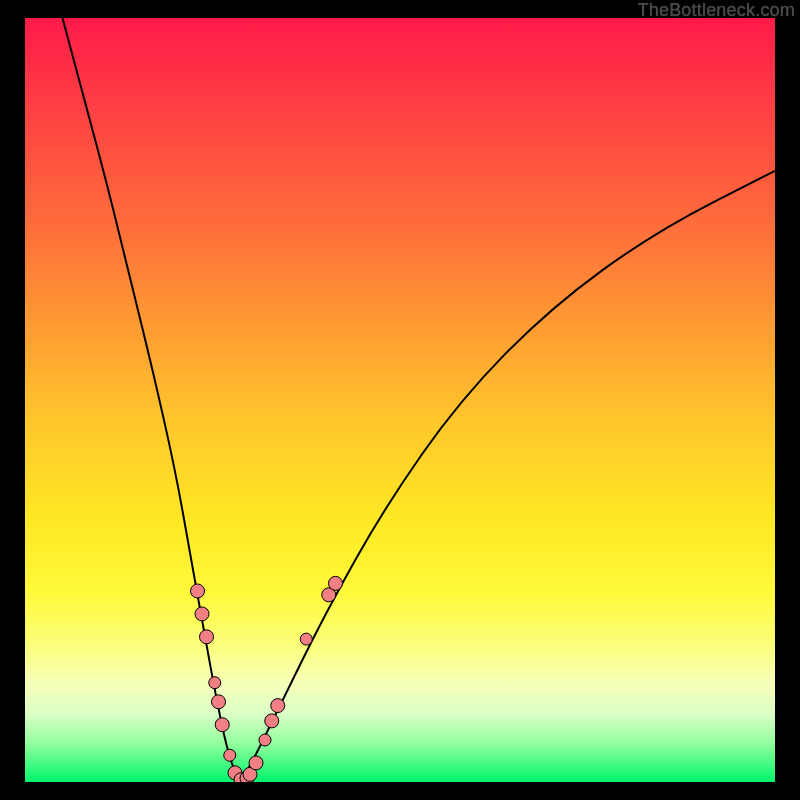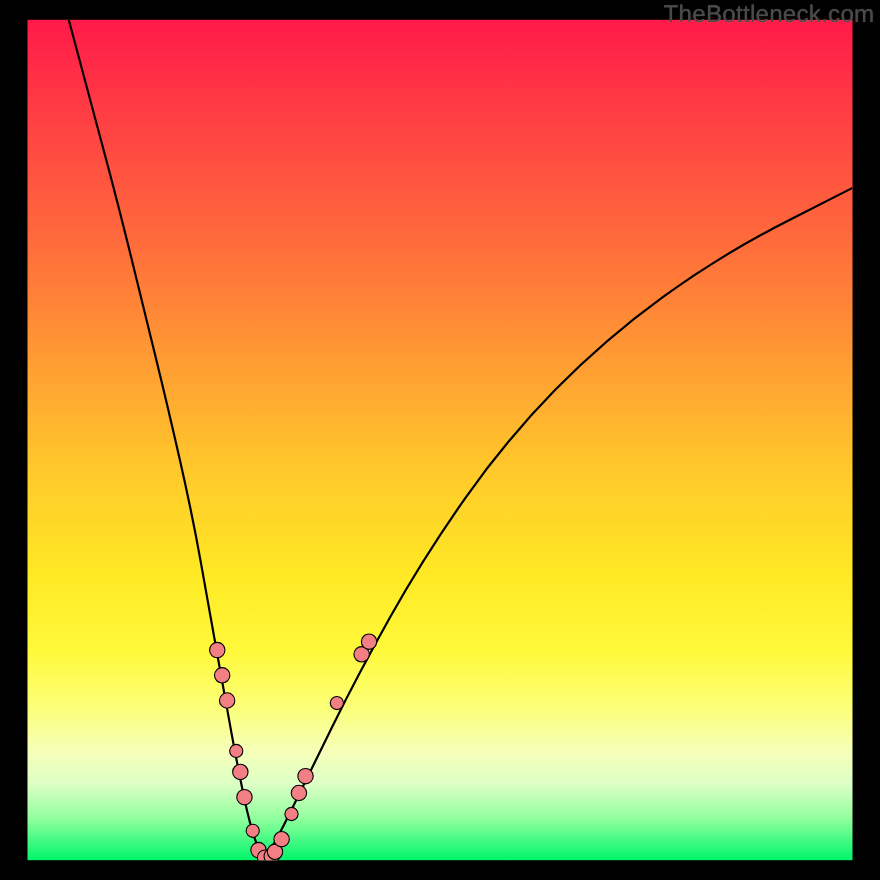--- a/index.html
+++ b/index.html
@@ -40,21 +40,21 @@
       #dcffc6 91%,
       #91ff9d 95%,
       #00f56a 100%
     );
   }
   .watermark {
     position: absolute;
     top: 0px;
     right: 5px;
     color: #4a4a4a;
-    font-size: 22px;
+    font-size: 18px;
     font-weight: 500;
     letter-spacing: 0.2px;
     z-index: 5;
     text-shadow: 0 0 1px rgba(255,255,255,0.3);
   }
   svg.curve {
     position: absolute;
     top: 18px;
     left: 25px;
     width: 750px;

